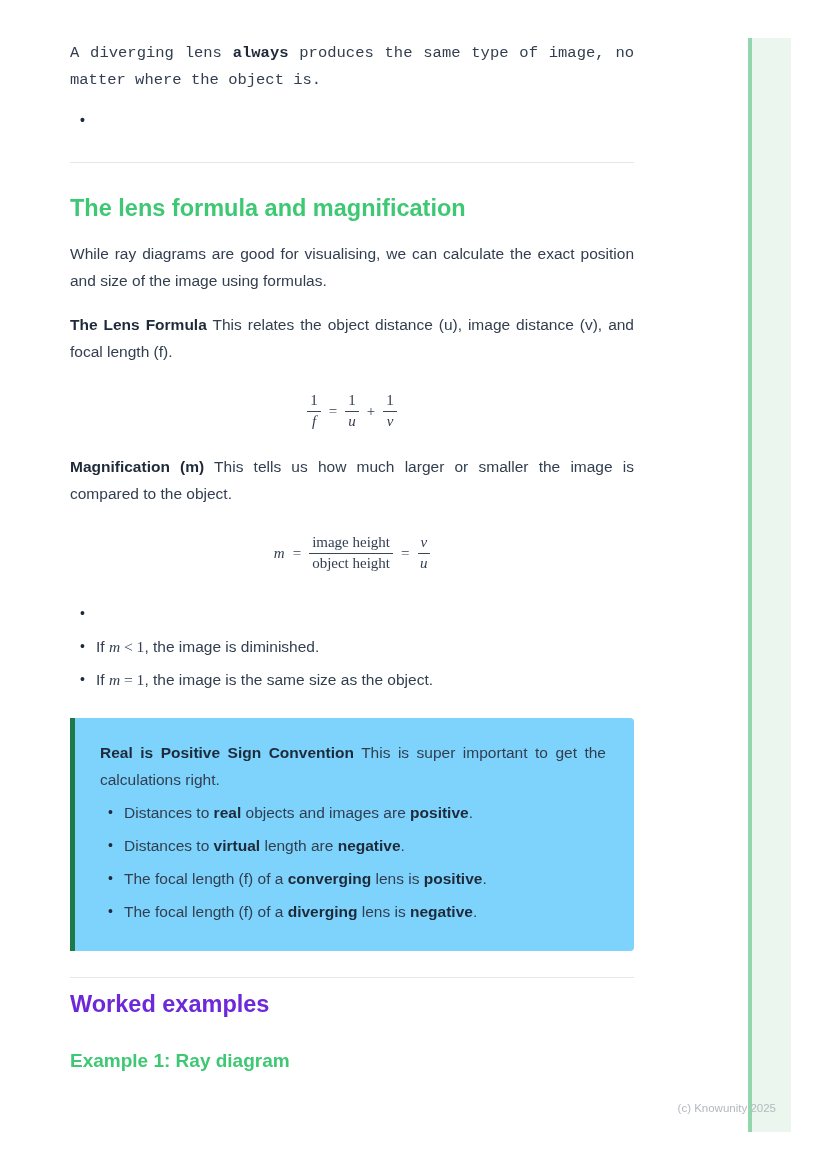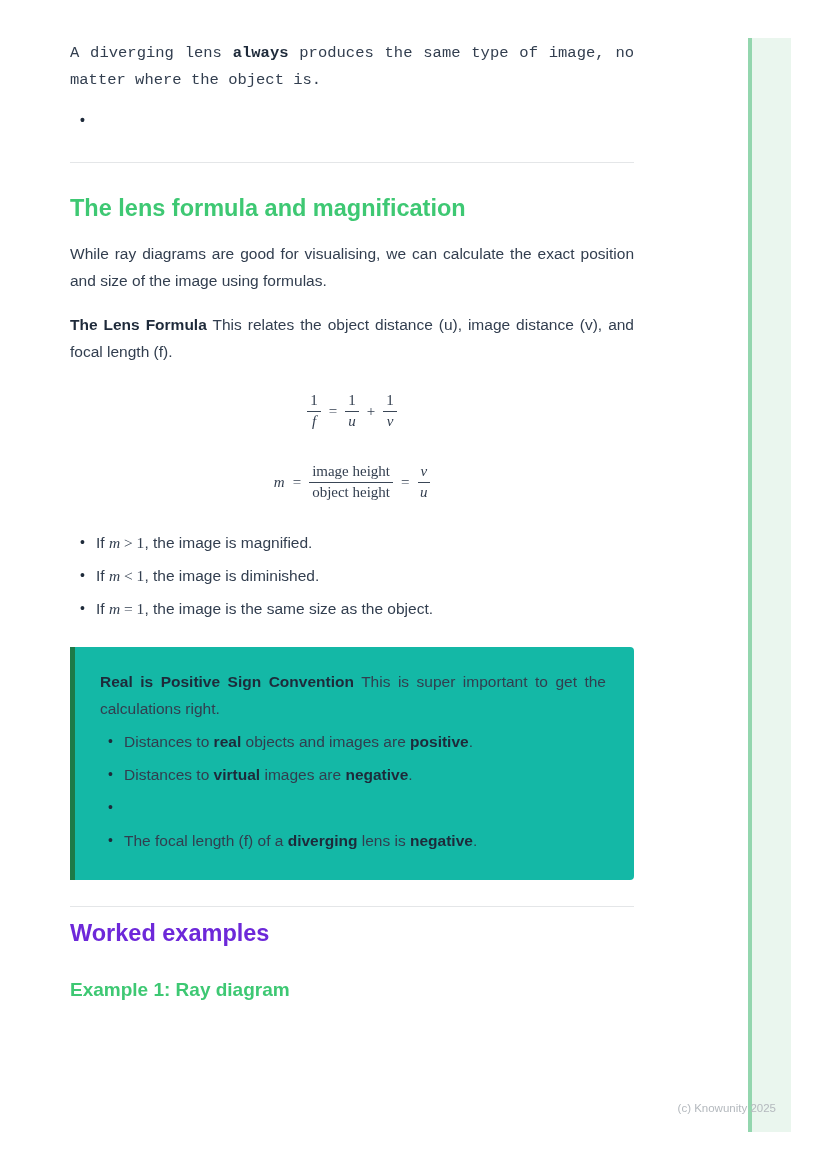--- a/index.html
+++ b/index.html
@@ -90,21 +90,21 @@
   .frac .den { display:block; padding-top:1px; }
   .mvar { font-style:italic; }
   .math-inline {
     font-family:"Liberation Serif", serif;
     font-size:15.5px;
   }
   .m-bullets { margin-top:22px; }
   .m-bullets .bullet-row { margin-bottom:6px; }
   .callout {
     margin-top:25px;
-    background:#14b8a6;
+    background:#7dd3fc;
     border-left:5px solid #1d7a47;
     border-radius:0 4px 4px 0;
     padding:21px 28px 20px 25px;
   }
   .callout .callout-para {
     font-size:15.5px;
     line-height:27px;
     text-align:justify;
     color:#323e4f;
   }
@@ -165,63 +165,64 @@
         <span class="num">1</span>
         <span class="den mvar">u</span>
       </span>
     <span class="op">+</span>
     <span class="frac">
         <span class="num">1</span>
         <span class="den mvar">v</span>
       </span>
   </div>
 
+  <p class="body-text para-2"><b>Magnification (m)</b><span> This tells us how much larger or smaller the image is compared to the object.</span></p>
 
   <div class="formula">
     <span class="mvar">m</span>
     <span class="op">=</span>
     <span class="frac">
         <span class="num">image height</span>
         <span class="den">object height</span>
       </span>
     <span class="op">=</span>
     <span class="frac">
         <span class="num mvar">v</span>
         <span class="den mvar">u</span>
       </span>
   </div>
 
   <div class="m-bullets">
     <div class="bullet-row">
       <span class="marker">•</span>
-      <span><span>If </span><span class="math-inline mvar">m</span><span class="math-inline"> &gt; 1</span><span>, the image is magnified.</span></span>
     </div>
     <div class="bullet-row">
       <span class="marker">•</span>
       <span><span>If </span><span class="math-inline mvar">m</span><span class="math-inline"> &lt; 1</span><span>, the image is diminished.</span></span>
     </div>
     <div class="bullet-row">
       <span class="marker">•</span>
       <span><span>If </span><span class="math-inline mvar">m</span><span class="math-inline"> = 1</span><span>, the image is the same size as the object.</span></span>
     </div>
   </div>
 
   <div class="callout">
     <p class="callout-para"><b>Real is Positive Sign Convention</b><span> This is super important to get the calculations right.</span></p>
     <div class="callout-bullets">
       <div class="bullet-row">
         <span class="marker">•</span>
         <span><span>Distances to </span><b>real</b><span> objects and images are </span><b>positive</b><span>.</span></span>
       </div>
       <div class="bullet-row">
         <span class="marker">•</span>
-        <span><span>Distances to </span><b>virtual</b><span> images are </span><b>negative</b><span>.</span></span>
-      </div>
-      <div class="bullet-row">
-        <span class="marker">•</span>
+        <span><span>Distances to </span><b>virtual</b><span> length are </span><b>negative</b><span>.</span></span>
+      </div>
+      <div class="bullet-row">
+        <span class="marker">•</span>
+        <span><span>The focal length (f) of a </span><b>converging</b><span> lens is </span><b>positive</b><span>.</span></span>
       </div>
       <div class="bullet-row">
         <span class="marker">•</span>
         <span><span>The focal length (f) of a </span><b>diverging</b><span> lens is </span><b>negative</b><span>.</span></span>
       </div>
     </div>
   </div>
 
   <hr class="divider divider-2">
 

